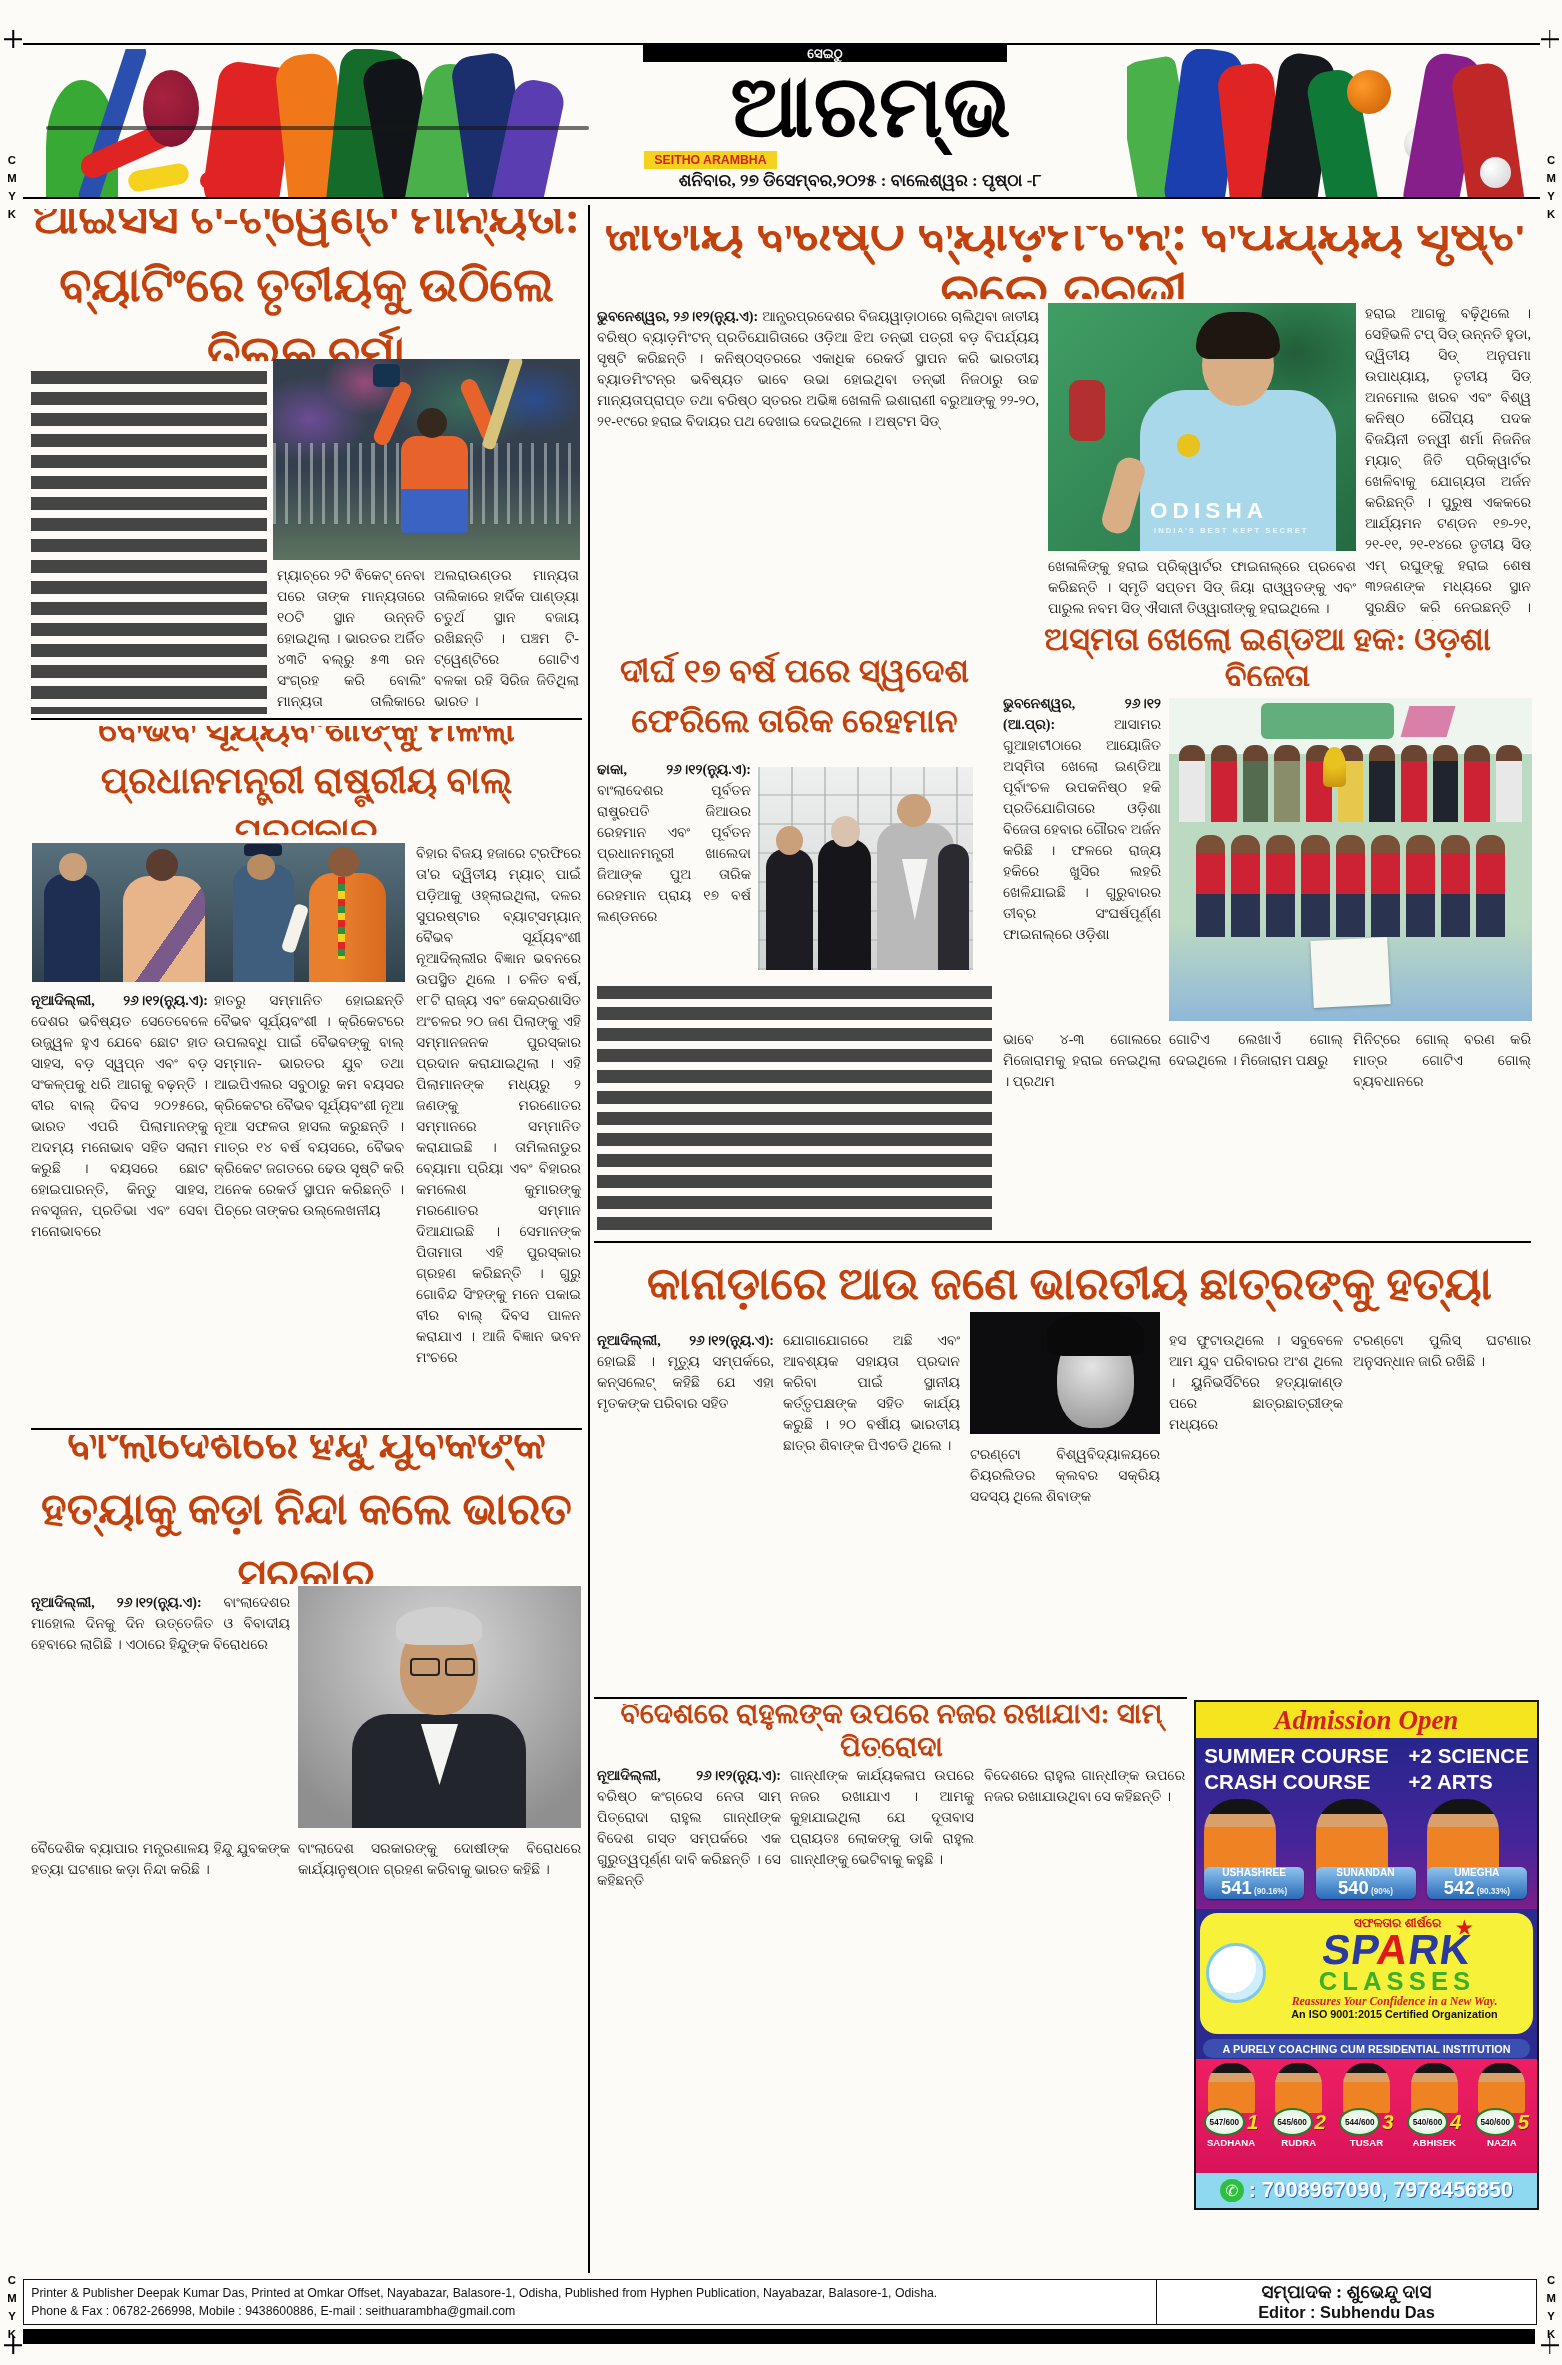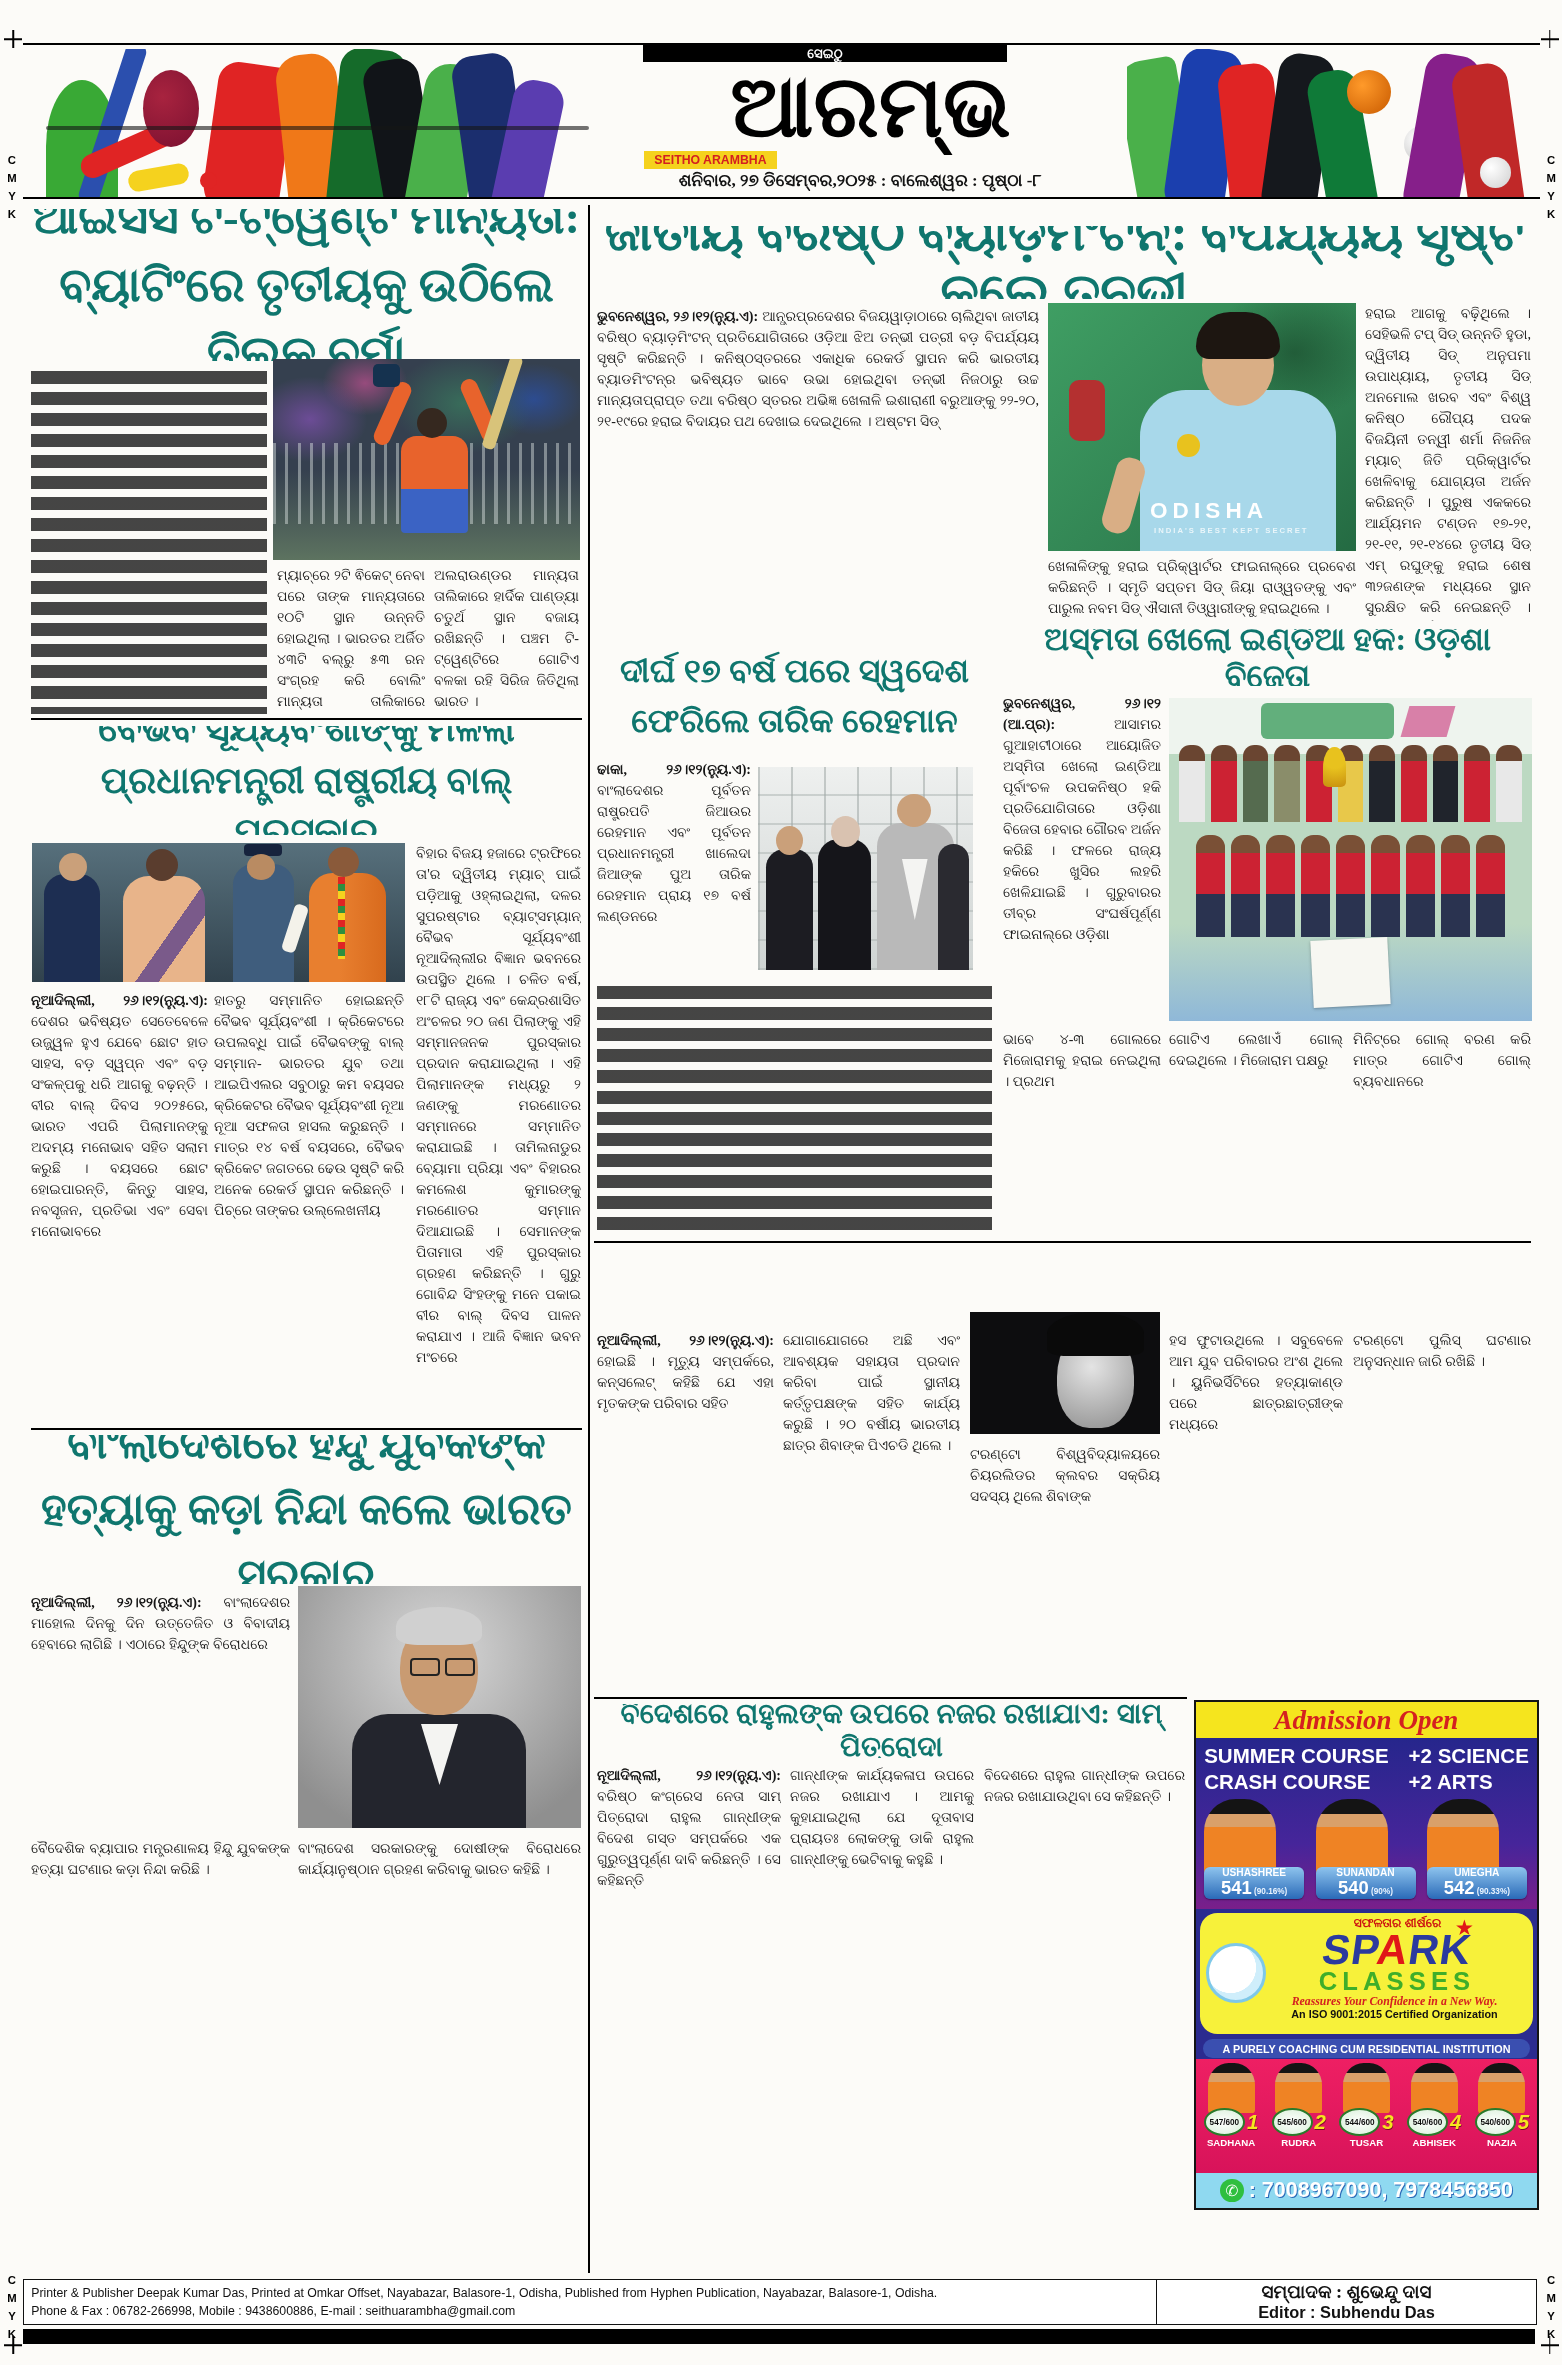--- a/index.html
+++ b/index.html
@@ -2,21 +2,21 @@
 <html style="font-size:8.2px"><head>
 <meta charset="utf-8">
 <style>
   html,body{margin:0;padding:0;background:#e9e7e2}
   #page{position:relative;width:1563px;height:2366px;background:#fcfbf8;overflow:hidden;
         font-family:"Liberation Serif",serif;color:#121212}
   .abs{position:absolute}
   .rule{position:absolute;background:#000}
   
   .hl{position:absolute;font-weight:bold;text-align:center;display:flex;align-items:center;justify-content:center;
-      overflow:hidden;font-family:"Liberation Serif",serif;color:#0f766e}
+      overflow:hidden;font-family:"Liberation Serif",serif;color:#c2410c}
   
   .col{position:absolute;display:flex;flex-direction:row;font-size:14px;line-height:1.5;
        text-align:justify;overflow:hidden;color:#151515}
   .col p{margin:0}
   .dl{font-weight:bold}
   .cont{flex:1;min-height:15.4px;margin-top:5.1px;opacity:.82;
         background:repeating-linear-gradient(180deg,#1d1d1d 0 13.3px,transparent 13.3px 21px)}
   
   .ph{position:absolute;overflow:hidden;background:#9a9a9a}
   .fig{position:absolute}
@@ -323,20 +323,23 @@
   <div class="col" style="left:1169px;top:1029px;width:174px;height:203px">
     <p><span>ଗୋଟିଏ ଲେଖାଏଁ ଗୋଲ୍ ଦେଇଥିଲେ । ମିଜୋରାମ ପକ୍ଷରୁ</span></p>
     <div class="cont"></div>
   </div>
   <div class="col" style="left:1353px;top:1029px;width:178px;height:203px">
     <p><span>ମିନିଟ୍‌ରେ ଗୋଲ୍ ବରଣ କରି ମାତ୍ର ଗୋଟିଏ ଗୋଲ୍ ବ୍ୟବଧାନରେ</span></p>
     <div class="cont"></div>
   </div>
 
   <div class="rule" style="left:594px;top:1241px;width:937px;height:1.5px"></div>
+  <div class="hl" style="left:607px;top:1249px;width:925px;height:70px;font-size:45px">
+      <span>କାନାଡ଼ାରେ ଆଉ ଜଣେ ଭାରତୀୟ ଛାତ୍ରଙ୍କୁ ହତ୍ୟା</span>
+    </div>
   <div class="col" style="left:597px;top:1330px;width:177px;height:362px">
     <p><span class="dl">ନୂଆଦିଲ୍ଲୀ, ୨୬।୧୨(ନ୍ୟୁ.ଏ):</span> <span>ହୋଇଛି । ମୃତ୍ୟୁ ସମ୍ପର୍କରେ, କନ୍ସଲେଟ୍ କହିଛି ଯେ ଏହା ମୃତକଙ୍କ ପରିବାର ସହିତ</span></p>
     <div class="cont"></div>
   </div>
   <div class="col" style="left:783px;top:1330px;width:177px;height:362px">
     <p><span>ଯୋଗାଯୋଗରେ ଅଛି ଏବଂ ଆବଶ୍ୟକ ସହାୟତା ପ୍ରଦାନ କରିବା ପାଇଁ ସ୍ଥାନୀୟ କର୍ତ୍ତୃପକ୍ଷଙ୍କ ସହିତ କାର୍ଯ୍ୟ କରୁଛି । ୨୦ ବର୍ଷୀୟ ଭାରତୀୟ ଛାତ୍ର ଶିବାଙ୍କ ପିଏଚଡି ଥିଲେ ।</span></p>
     <div class="cont"></div>
   </div>
   <div class="ph" style="left:970px;top:1312px;width:190px;height:122px;background:#0d0d0f">
     <div class="fig" style="left:87px;top:14.3px;width:77px;height:102px;border-radius:50% 50% 42% 42%;background:radial-gradient(circle at 45% 40%,#e4e4e4,#9a9a9a 85%)"></div>

